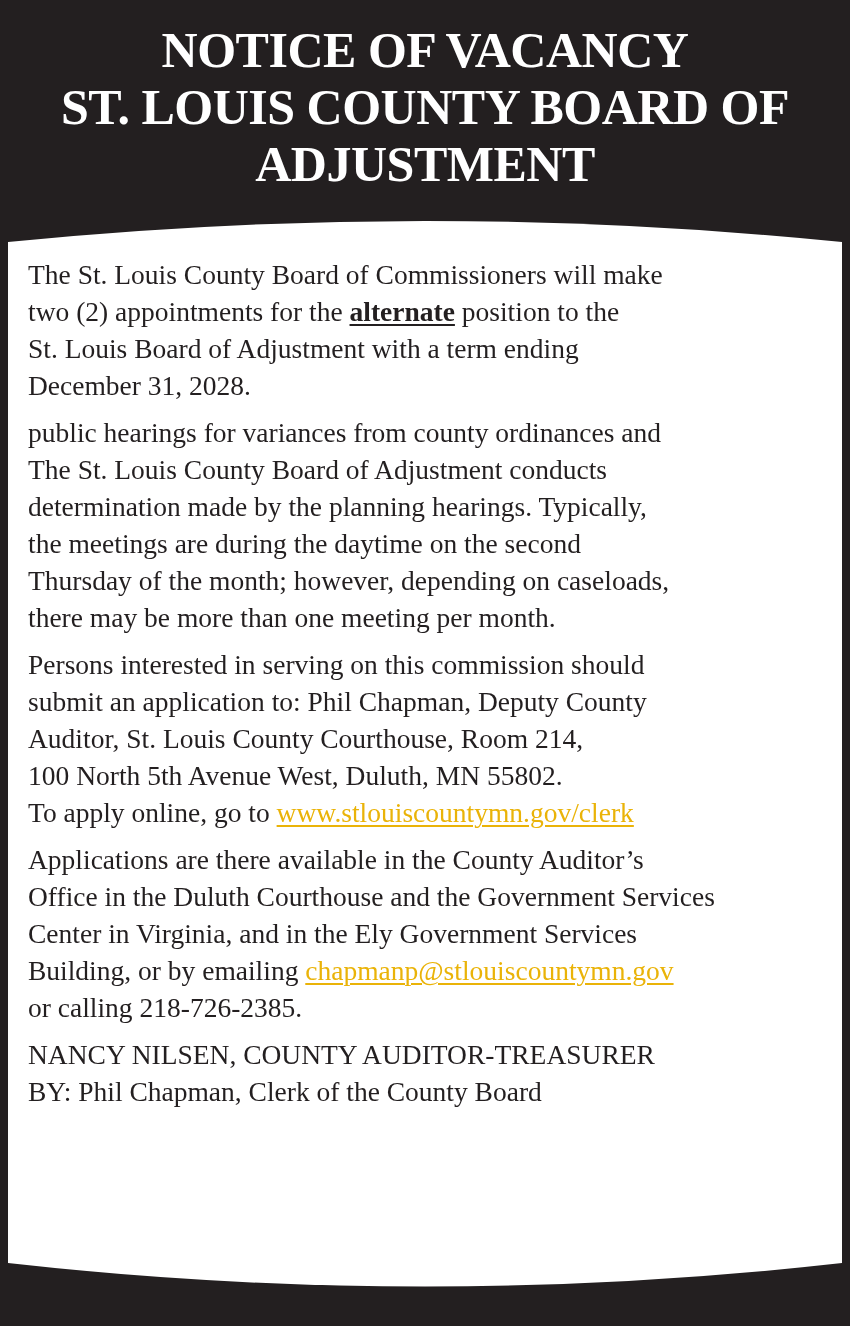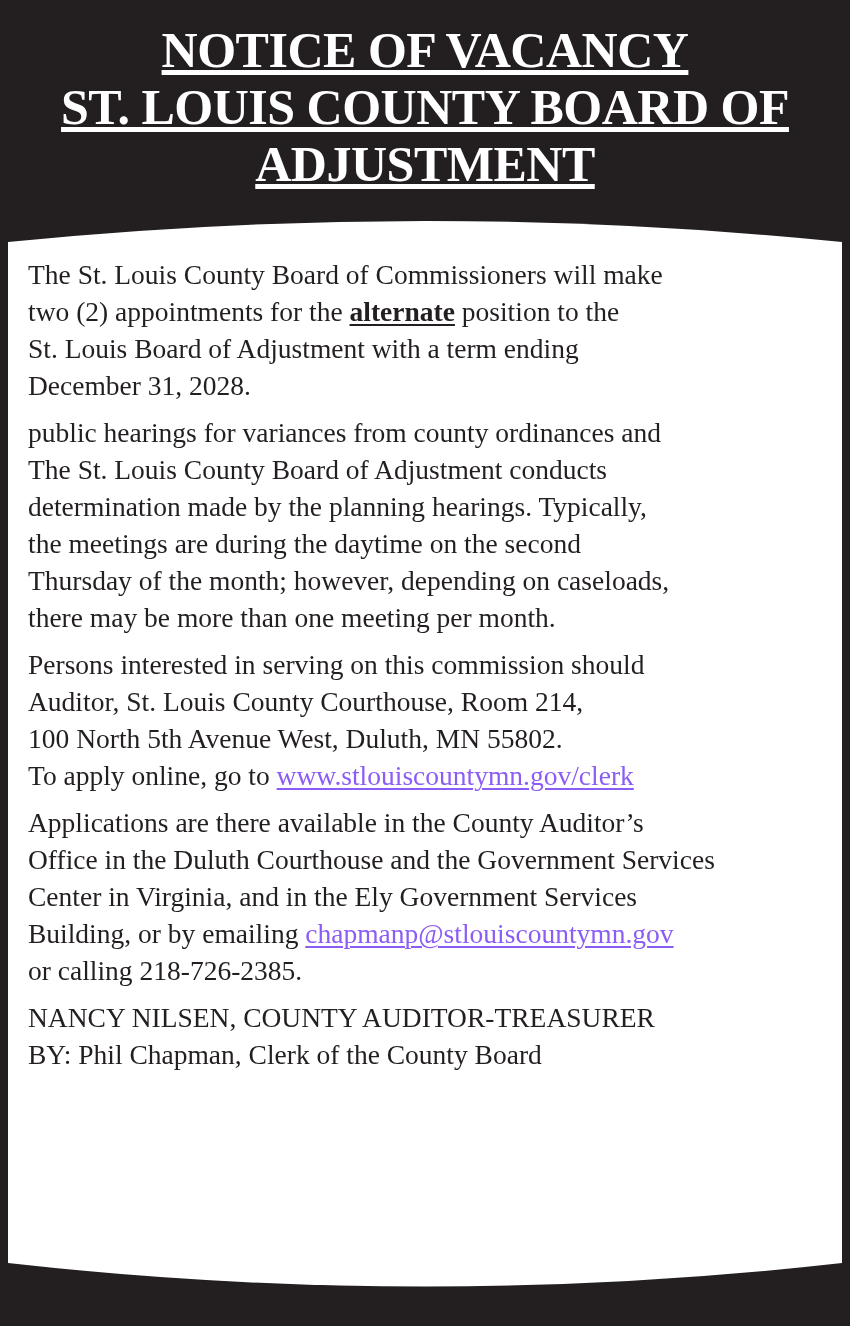--- a/index.html
+++ b/index.html
@@ -19,21 +19,20 @@
       left: 0;
       top: 0;
       width: 850px;
       text-align: center;
       color: #ffffff;
       font-weight: bold;
       font-size: 50px;
       line-height: 57px;
       padding-top: 22px;
       letter-spacing: -0.5px;
-      text-decoration: underline;
     }
     .header .line {
       display: block;
       white-space: nowrap;
     }
     .panel-bg {
       position: absolute;
       left: 0;
       top: 0;
       width: 850px;
@@ -60,21 +59,21 @@
       text-underline-offset: 3px;
       text-decoration-thickness: 1.5px;
     }
     .bold-u {
       font-weight: bold;
       text-decoration: underline;
       text-underline-offset: 3px;
       text-decoration-thickness: 2px;
     }
     a.u {
-      color: #8b5cf6;
+      color: #eab308;
     }
   </style>
 </head>
 <body>
 
 <svg class="panel-bg" width="850" height="1326" viewBox="0 0 850 1326" xmlns="http://www.w3.org/2000/svg">
   <path d="M 8 242 Q 425 200 842 242 L 842 1263 Q 425 1310 8 1263 Z" fill="#ffffff"></path>
 </svg>
 
 <div class="header">
@@ -96,20 +95,21 @@
     <span class="ln">public hearings for variances from county ordinances and</span>
     <span class="ln">The St. Louis County Board of Adjustment conducts</span>
     <span class="ln">determination made by the planning hearings. Typically,</span>
     <span class="ln">the meetings are during the daytime on the second</span>
     <span class="ln">Thursday of the month; however, depending on caseloads,</span>
     <span class="ln">there may be more than one meeting per month.</span>
   </div>
 
   <div class="para">
     <span class="ln">Persons interested in serving on this commission should</span>
+    <span class="ln">submit an application to: Phil Chapman, Deputy County</span>
     <span class="ln">Auditor, St. Louis County Courthouse, Room 214,</span>
     <span class="ln">100 North 5th Avenue West, Duluth, MN 55802.</span>
     <span class="ln"><span>To apply online, go to </span><a class="u">www.stlouiscountymn.gov/clerk</a></span>
   </div>
 
   <div class="para">
     <span class="ln">Applications are there available in the County Auditor’s</span>
     <span class="ln">Office in the Duluth Courthouse and the Government Services</span>
     <span class="ln">Center in Virginia, and in the Ely Government Services</span>
     <span class="ln"><span>Building, or by emailing </span><a class="u">chapmanp@stlouiscountymn.gov</a></span>

